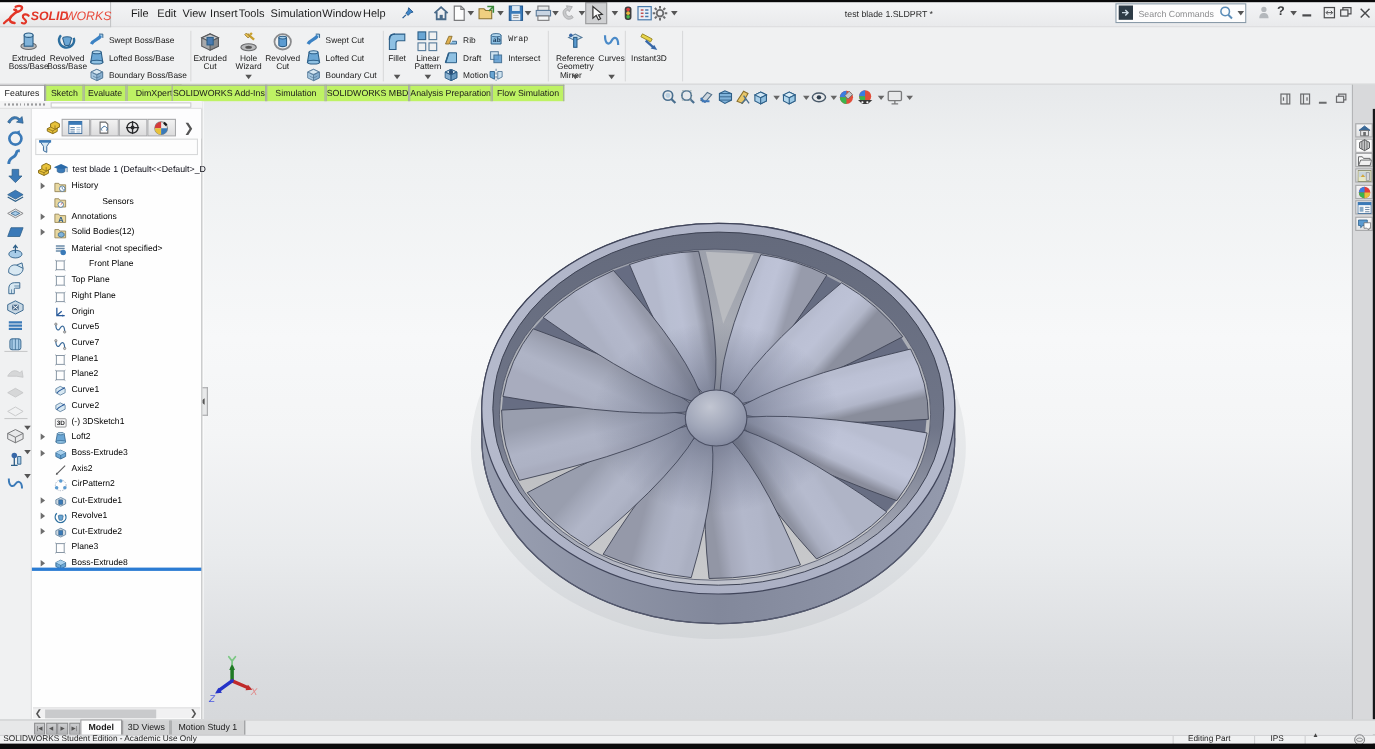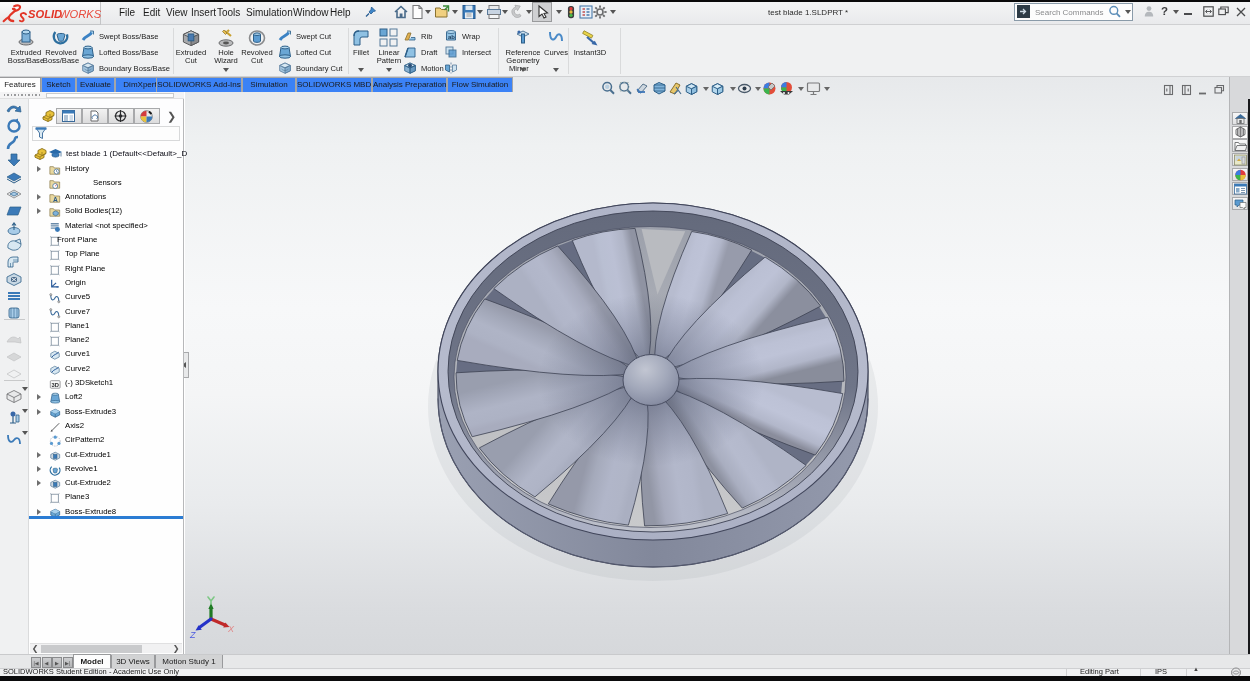--- a/index.html
+++ b/index.html
@@ -10,21 +10,21 @@
 #logo { left:0; top:0; width:101px; height:25px; background:linear-gradient(#fefefe,#e6e7e8); border-right:1px solid #c4c5c7; border-bottom:1px solid #c4c5c7; }
 #menus { left:112px; top:5px; height:15px; }
 #menus span { position:absolute; top:0; font-size:10px; color:#1c1c1c; }
 #ttext { left:768px; top:8px; font-size:8px; color:#2a2a2a; }
 #ribbon { left:0; top:25px; width:1250px; height:52px; background:#f0f1f2; border-bottom:1px solid #d0d1d3; }
 .rsep { position:absolute; top:3px; width:1px; height:46px; background:#d9dadb; }
 .rbig { position:absolute; text-align:center; font-size:7.6px; line-height:8.2px; color:#1a1a1a; }
 .rrow { position:absolute; font-size:7.6px; color:#1a1a1a; white-space:nowrap; }
 .caret { position:absolute; width:0; height:0; border-left:3.5px solid transparent; border-right:3.5px solid transparent; border-top:4px solid #555; }
 #tabbar { left:0; top:77px; width:513px; height:15px; background:#e9ebed;padding-left:19px; }
-.ctab { position:absolute; top:0; height:15px; background:#3b82f6; border:1px solid #a5a6a8; border-bottom:none; font-size:8px; text-align:center; line-height:14px; color:#1a1a1a; white-space:nowrap; overflow:hidden; }
+.ctab { position:absolute; top:0; height:15px; background:#bef264; border:1px solid #a5a6a8; border-bottom:none; font-size:8px; text-align:center; line-height:14px; color:#1a1a1a; white-space:nowrap; overflow:hidden; }
 .ctab.active { background:#fdfdfd; border-color:#999a9c; }
 #viewport { left:185px; top:77px; width:1063px; height:577px;
   background:linear-gradient(180deg,#e7e9eb 0%,#eff1f2 12%,#f7f8f9 40%,#f4f5f6 55%,#e9ebed 74%,#dadcdf 92%,#d6d8db 100%); }
 #leftcol { left:0; top:92px; width:29px; height:562px; background:#f0f1f2; border-right:1px solid #dadbdc; }
 #panel { left:29px; top:92px; width:155px; height:562px; background:#fefefe; border-right:1px solid #b7b8ba; }
 .ftab { position:absolute; width:26px; height:16px; background:linear-gradient(#f2f2f2,#dcdcdd); border:1px solid #a8a9ab; }
 .trow { position:absolute; height:14px; font-size:7.8px; color:#000; white-space:nowrap; }
 .tar { position:absolute; width:0; height:0; border-top:3.5px solid transparent; border-bottom:3.5px solid transparent; border-left:4.5px solid #6e6e6e; }
 #taskpane { left:1229px; top:77px; width:21px; height:577px; background:#d8d9db; border-left:1px solid #b4b5b7; }
 .tpbtn { position:absolute; left:2px; width:16px; height:13px; background:linear-gradient(#f6f6f7,#e1e2e3); border:1px solid #a9aaac; }
@@ -499,21 +499,21 @@
           <path d="M2 12 L5 3 L12 3 L12 12 Z" fill="#8fc1e3" stroke="#2d5f88" stroke-width="0.9"></path>
           <path d="M5 3 L2 12" stroke="#2d5f88" stroke-width="1.4"></path>
         </svg></span><span style="display:inline-block;vertical-align:middle;margin-left:4px;">Draft</span></div>
 <div class="rrow" style="left:403px;top:36px;"><span style="display:inline-block;vertical-align:middle;width:14px;height:14px;"><svg width="14" height="14" viewBox="0 0 14 14" style="display:block;margin:0 auto;">
           <path d="M1.7 4.5 L7.0 2.0 L12.3 4.5 L12.3 9.8 L7.0 12.3 L1.7 9.8 Z" fill="#88b0d0" stroke="#2d5f88" stroke-width="0.8"></path>
           <path d="M1.7 4.5 L7.0 2.0 L12.3 4.5 L7.0 7.0 Z" fill="#d8e8f2" stroke="#2d5f88" stroke-width="0.8"></path>
           <path d="M7.0 7.0 L12.3 4.5 L12.3 9.8 L7.0 12.3 Z" fill="#6898c0" stroke="#2d5f88" stroke-width="0.8"></path>
           <path d="M7 7 L7 12.3 M1.7 4.5 L7 7 L12.3 4.5" stroke="#2d5f88" stroke-width="0.8" fill="none"></path>
           <circle cx="7" cy="4.5" r="2" fill="#2a4f78"></circle>
         </svg></span><span style="display:inline-block;vertical-align:middle;margin-left:4px;">Motion</span></div>
-<div class="rrow" style="left:444px;top:4px;"><span style="display:inline-block;vertical-align:middle;width:14px;height:14px;"><svg width="14" height="14" viewBox="0 0 14 14" style="display:block;margin:0 auto;">
+<div class="rrow" style="left:444px;top:4px;font-family:Liberation Mono, monospace;"><span style="display:inline-block;vertical-align:middle;width:14px;height:14px;"><svg width="14" height="14" viewBox="0 0 14 14" style="display:block;margin:0 auto;">
           <path d="M2.5 3 L11.5 3 L11.5 11 L2.5 11 Z" fill="#8fc1e3" stroke="#2d5f88" stroke-width="0.9"></path>
           <ellipse cx="7" cy="3" rx="4.5" ry="1.5" fill="#b3d7ee" stroke="#2d5f88" stroke-width="0.8"></ellipse>
           <text x="4" y="9.5" font-size="6" fill="#1a3a5a" font-weight="bold">ab</text>
         </svg></span><span style="display:inline-block;vertical-align:middle;margin-left:4px;">Wrap</span></div>
 <div class="rrow" style="left:444px;top:20px;"><span style="display:inline-block;vertical-align:middle;width:14px;height:14px;"><svg width="14" height="14" viewBox="0 0 14 14" style="display:block;margin:0 auto;">
           <rect x="2" y="2" width="7" height="7" fill="#cfe3f0" stroke="#557a9a" stroke-width="0.9"></rect>
           <rect x="5" y="5" width="7" height="7" fill="#5b9bd1" stroke="#2d5f88" stroke-width="0.9" opacity="0.85"></rect>
         </svg></span><span style="display:inline-block;vertical-align:middle;margin-left:4px;">Intersect</span></div>
 <div class="rrow" style="left:444px;top:36px;"><span style="display:inline-block;vertical-align:middle;width:14px;height:14px;"><svg width="14" height="14" viewBox="0 0 14 14" style="display:block;margin:0 auto;">
           <path d="M7 1.5 L7 12.5" stroke="#557a9a" stroke-width="0.8" stroke-dasharray="2 1.3"></path>
@@ -727,21 +727,21 @@
           <path d="M2 3 L11 3 M2 5.5 L11 5.5 M2 8 L11 8" stroke="#6a8aa8" stroke-width="1.6"></path>
           <circle cx="9.5" cy="9.5" r="2.8" fill="#3a7ab8"></circle>
         </svg></span>
       <span style="position:absolute;left:36px;top:1px;">Material &lt;not specified&gt;</span>
     </div>
 <div class="trow" style="left:0;top:142.0px;">
       <span style="position:absolute;left:20px;top:1px;width:12px;height:12px;"><svg width="12" height="12" viewBox="0 0 13.5 13.5">
           <rect x="2.5" y="2.5" width="8" height="9" fill="none" stroke="#7a8a9a" stroke-width="0.9"></rect>
           <path d="M2.5 2.5 L1.2 1.6 M10.5 2.5 L11.8 1.6 M2.5 11.5 L1.2 12.4 M10.5 11.5 L11.8 12.4" stroke="#7a8a9a" stroke-width="0.7"></path>
         </svg></span>
-      <span style="position:absolute;left:28px;top:1px;">Front Plane</span>
+      <span style="position:absolute;left:52px;top:1px;">Front Plane</span>
     </div>
 <div class="trow" style="left:0;top:156.3px;">
       <span style="position:absolute;left:20px;top:1px;width:12px;height:12px;"><svg width="12" height="12" viewBox="0 0 13.5 13.5">
           <rect x="2.5" y="2.5" width="8" height="9" fill="none" stroke="#7a8a9a" stroke-width="0.9"></rect>
           <path d="M2.5 2.5 L1.2 1.6 M10.5 2.5 L11.8 1.6 M2.5 11.5 L1.2 12.4 M10.5 11.5 L11.8 12.4" stroke="#7a8a9a" stroke-width="0.7"></path>
         </svg></span>
       <span style="position:absolute;left:36px;top:1px;">Top Plane</span>
     </div>
 <div class="trow" style="left:0;top:170.6px;">
       <span style="position:absolute;left:20px;top:1px;width:12px;height:12px;"><svg width="12" height="12" viewBox="0 0 13.5 13.5">

